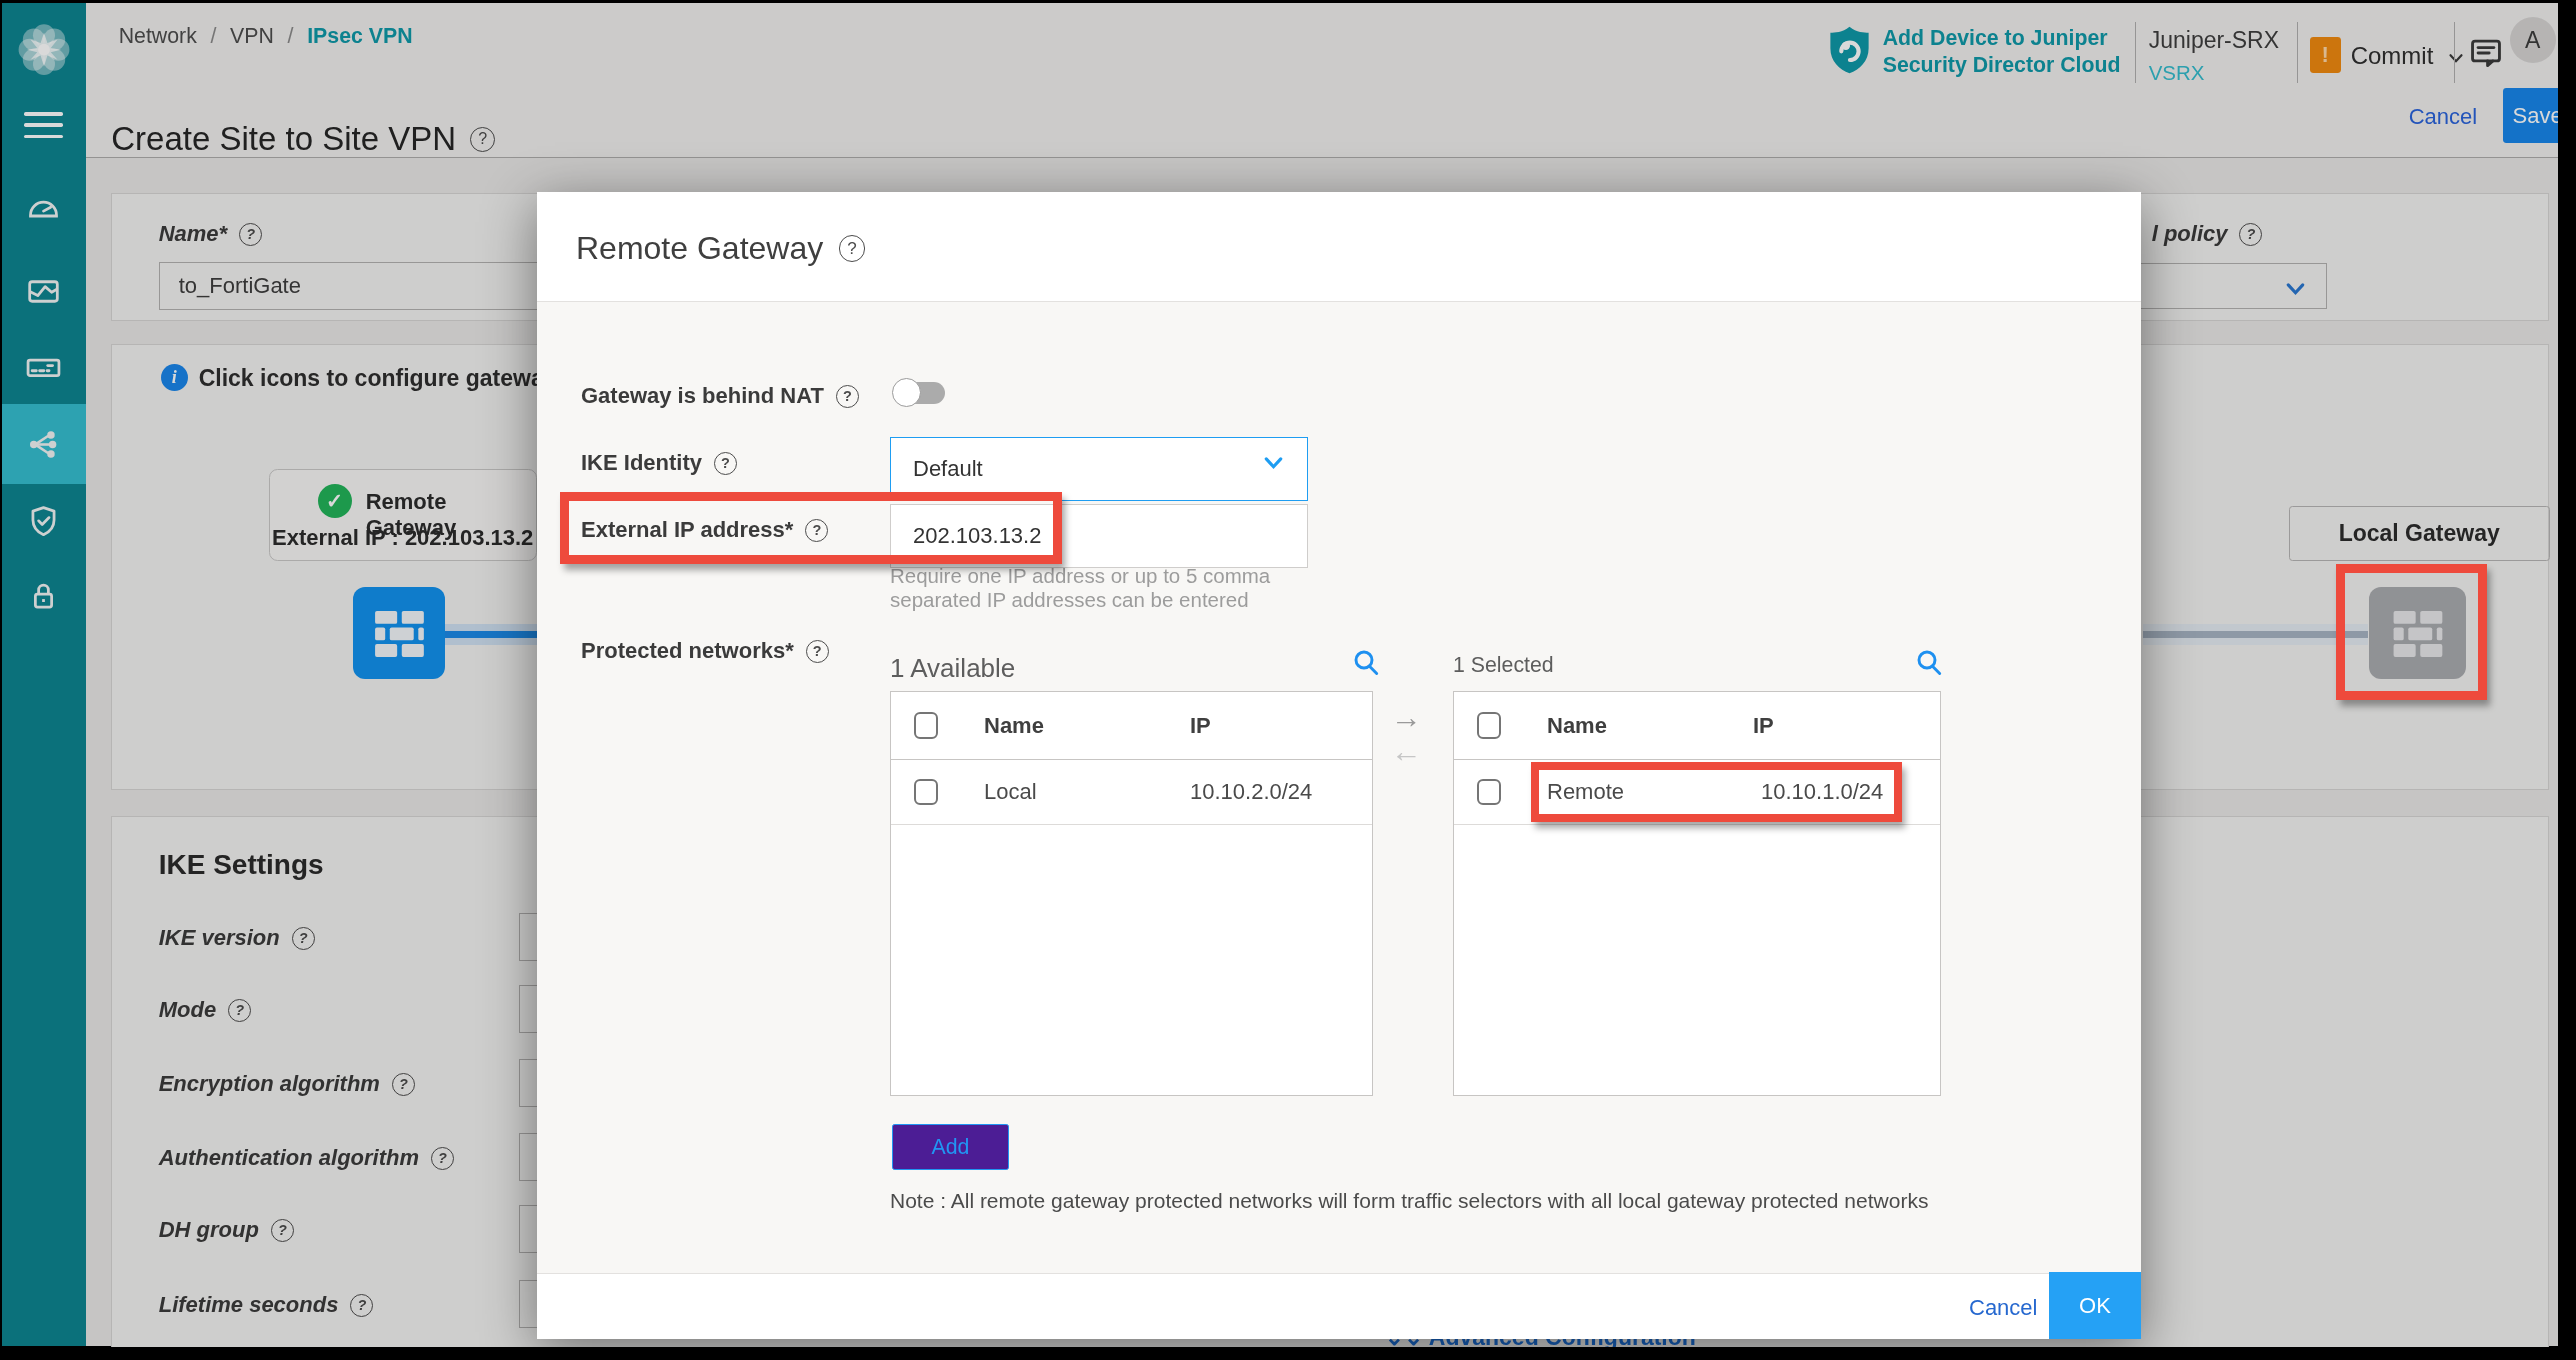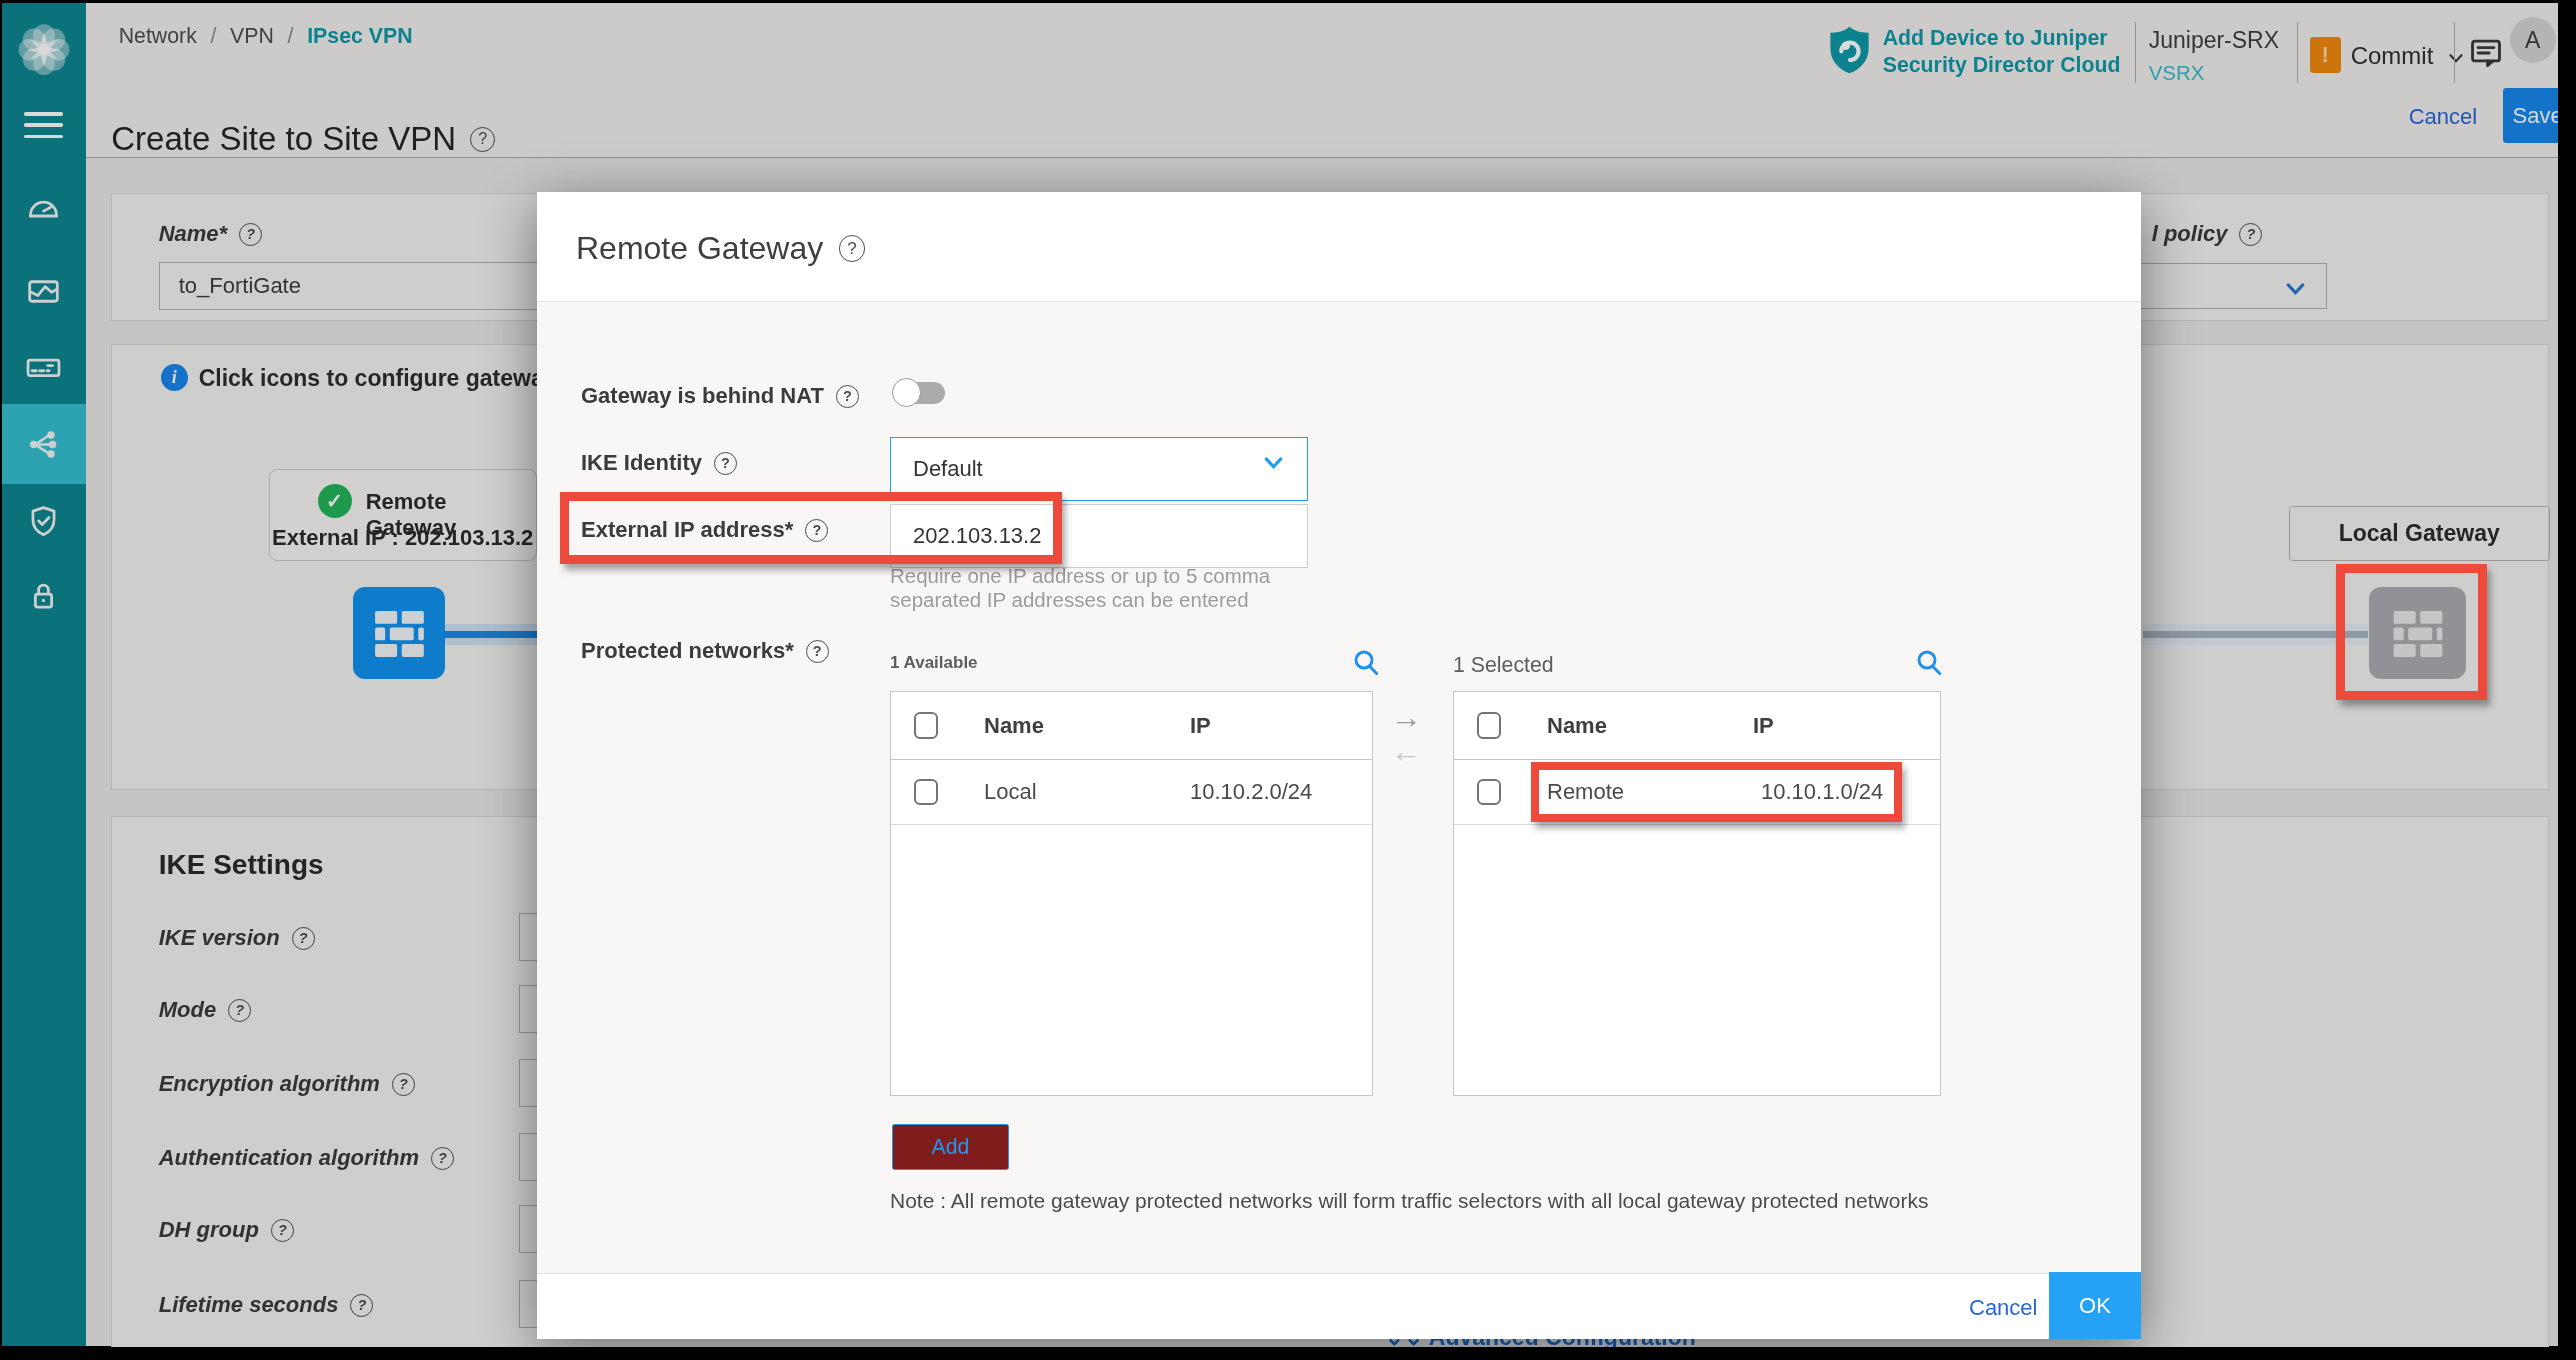--- a/index.html
+++ b/index.html
@@ -314,21 +314,21 @@
       <span class="help"></span>
     </div>
     <div class="mfield" style="top:312px;">202.103.13.2</div>
     <div class="abs note-gray" style="left:353px;top:372px;width:418px;">Require one IP address or up to 5 comma separated IP addresses can be entered</div>
 
     <div class="mlabel" style="top:446px;">
       <span>Protected networks*</span>
       <span class="help"></span>
     </div>
 
-    <div class="abs" style="left:353px;top:461px;font-size:17px;color:#5d5d5d;font-weight:bold;">1 Available</div>
+    <div class="abs" style="left:353px;top:461px;font-size:26px;color:#5d5d5d;">1 Available</div>
     <div class="abs" style="left:813px;top:454px;">
       <svg width="32" height="32" viewBox="0 0 24 24" fill="none" stroke="#1e90f0" stroke-width="2.2" stroke-linecap="round">
           <circle cx="10.5" cy="10.5" r="6"></circle>
           <line x1="15" y1="15.6" x2="20" y2="20.6"></line>
         </svg>
     </div>
     <div class="listbox" style="left:353px;top:499px;height:405px;">
       <div class="lrow" style="height:68px;border-bottom:0.9px solid #c7c5c3;">
         <div class="cbox"></div>
         <div class="colname" style="font-weight:bold;color:#3f3f3f;">Name</div>
@@ -357,21 +357,21 @@
         <div class="colname" style="font-weight:bold;color:#3f3f3f;">Name</div>
         <div class="colip" style="font-weight:bold;color:#3f3f3f;">IP</div>
       </div>
       <div class="lrow" style="height:65px;border-bottom:0.9px solid #dddbd9;">
         <div class="cbox"></div>
         <div class="colname" style="color:#4a4a4a;">Remote</div>
         <div class="colip" style="left:307px;color:#4a4a4a;">10.10.1.0/24</div>
       </div>
     </div>
 
-    <div class="abs" style="left:355px;top:932px;width:117px;height:46px;background:#7f1d1d;border:1.7px solid #2196f3;border-radius:2.6px;display:flex;align-items:center;justify-content:center;font-size:21.3px;color:#2196f3;">Add</div>
+    <div class="abs" style="left:355px;top:932px;width:117px;height:46px;background:#4c1d95;border:1.7px solid #2196f3;border-radius:2.6px;display:flex;align-items:center;justify-content:center;font-size:21.3px;color:#2196f3;">Add</div>
     <div class="abs" style="left:353px;top:997px;width:1093px;font-size:21px;color:#4b4b4b;">Note : All remote gateway protected networks will form traffic selectors with all local gateway protected networks</div>
 
     <div class="abs" style="left:0;top:1081px;width:100%;height:66px;background:#fff;border-top:1.7px solid #e3e1df;">
       <div class="abs" style="left:1432px;top:20.5px;font-size:22px;color:#2668cf;">Cancel</div>
       <div class="abs" style="left:1512px;top:-1.7px;width:92px;height:67px;background:#25a1f5;color:#fff;display:flex;align-items:center;justify-content:center;font-size:22px;">OK</div>
     </div>
   </div>
 
   <div class="redbox" style="left:560px;top:492px;width:502px;height:72px;"></div>
   <div class="redbox" style="left:1531px;top:762px;width:371px;height:60px;border-width:8.5px;"></div>

